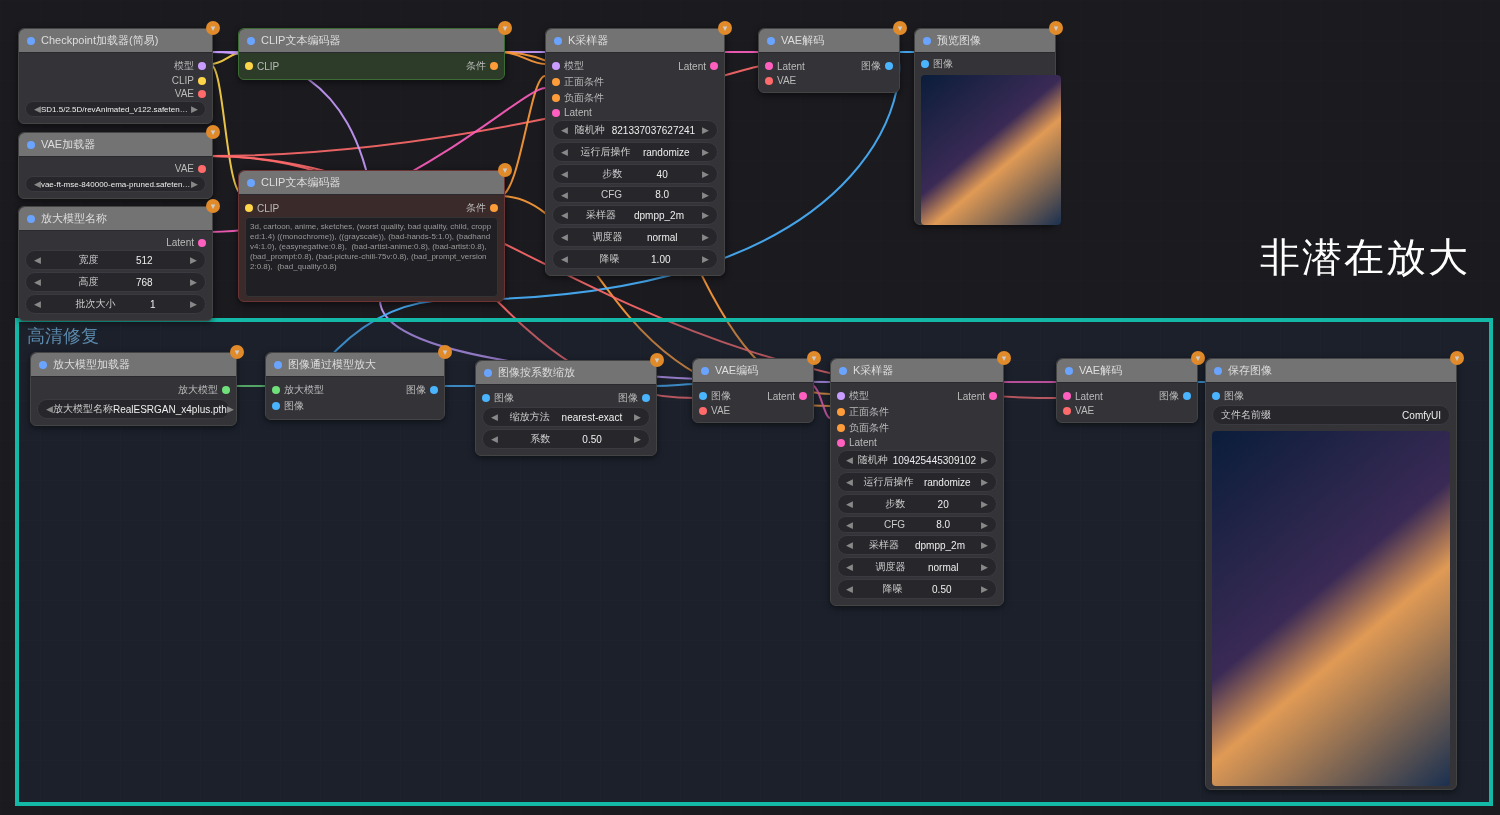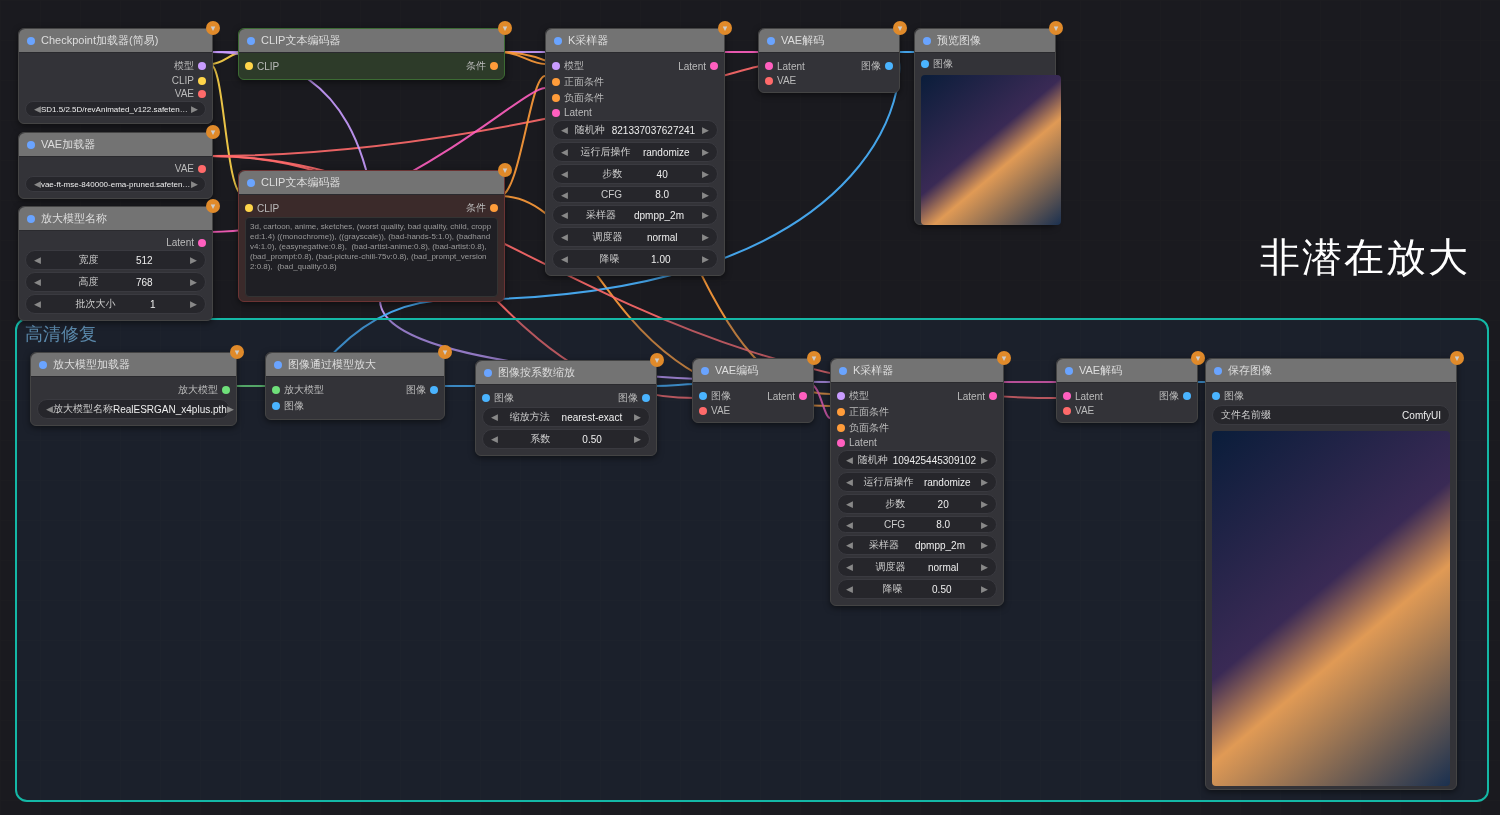--- a/index.html
+++ b/index.html
@@ -1,18 +1,18 @@
 <!DOCTYPE html>
 <html><head>
 <meta charset="utf-8">
 <style>
   html,body{margin:0;padding:0;width:1500px;height:815px;background:#1a1a1f;font-family:Arial,Helvetica,sans-serif;font-size:10px;color:#ccc;overflow:hidden}
   .canvas{position:relative;width:1500px;height:815px}
   .grid{position:absolute;inset:0;background-image:linear-gradient(#222 1px,transparent 1px),linear-gradient(90deg,#222 1px,transparent 1px);background-size:40px 40px;opacity:.35}
-  .group{position:absolute;border:2px solid #14b8a6;background:rgba(30,50,80,.25);border-radius:12px}
+  .group{position:absolute;border:4px solid #14b8a6;background:rgba(30,50,80,.25);border-radius:0}
   .group-title{position:absolute;left:8px;top:2px;font-size:18px;color:#5a88aa}
   .overlay-text{position:absolute;right:30px;top:230px;font-size:40px;font-weight:500;color:#fff;letter-spacing:2px}
   .node{position:absolute;background:#333338;border:1px solid #444;border-radius:6px;box-shadow:0 2px 6px rgba(0,0,0,.5)}
   .node .hdr{display:flex;align-items:center;padding:4px 8px;border-bottom:1px solid #2a2a2e;border-radius:6px 6px 0 0;background:#737373;font-size:11px;color:#ddd}
   .node .hdr .dot{width:8px;height:8px;border-radius:50%;background:#6aa4ff;margin-right:6px}
   .node .body{padding:4px 6px}
   .node.green{background:#2d3b29;border-color:#3c6b33}
   .node.red{background:#3b2a2a;border-color:#6b3333}
   .row{display:flex;align-items:center;justify-content:space-between;margin:2px 0;font-size:10px;color:#bbb}
   .slot{display:flex;align-items:center;gap:4px}

